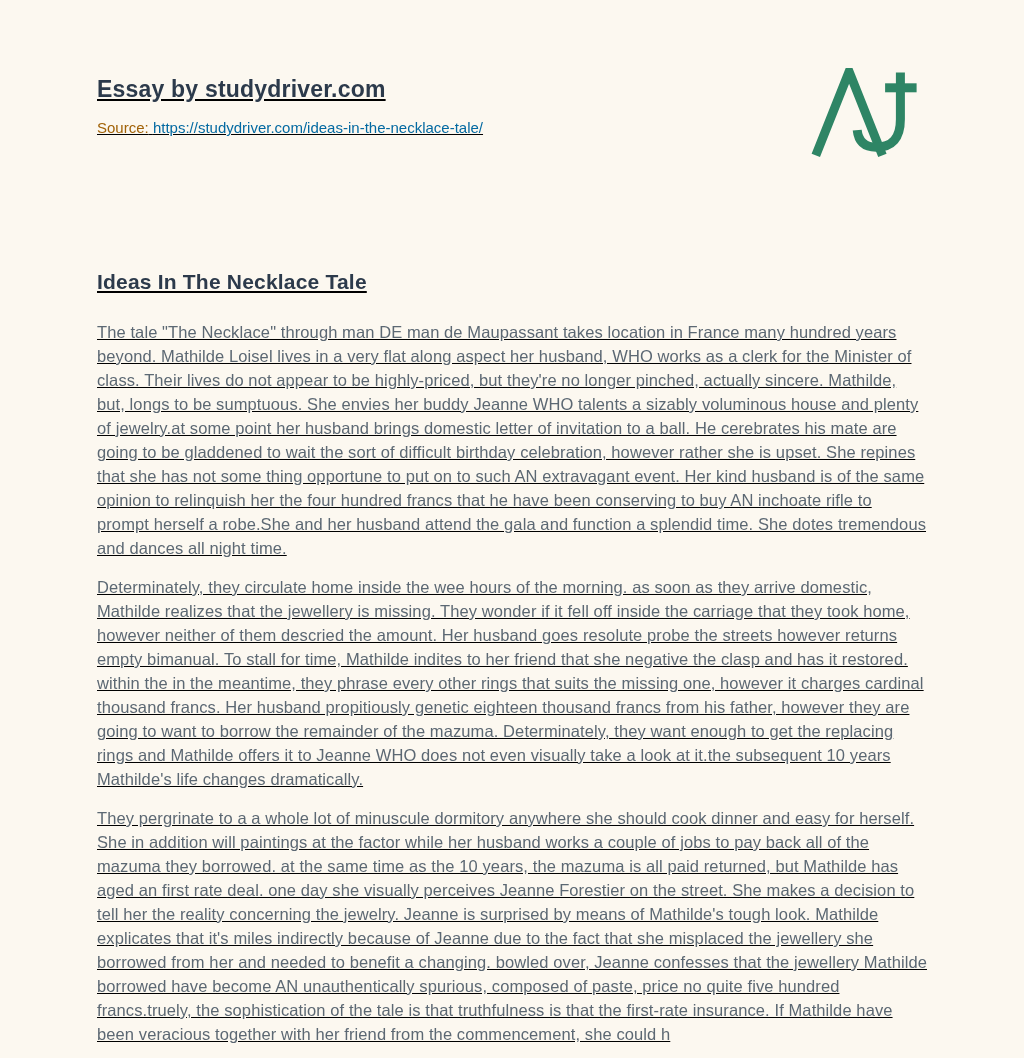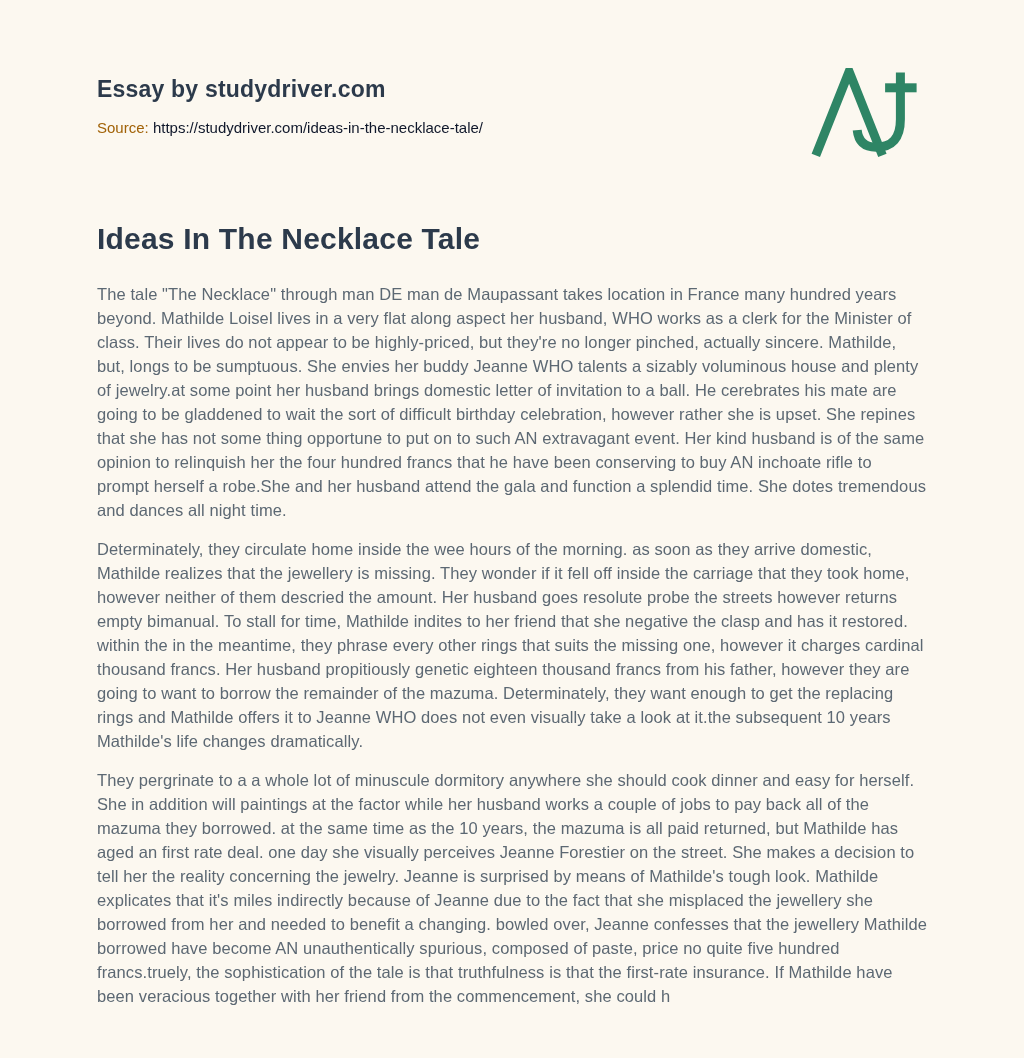--- a/index.html
+++ b/index.html
@@ -4,51 +4,51 @@
 <style>
   * { box-sizing: border-box; }
   html, body { margin: 0; padding: 0; }
   body {
     width: 1024px;
     height: 1058px;
     overflow: hidden;
     background: #fcf8f0;
     font-family: "Liberation Sans", "DejaVu Sans", sans-serif;
   }
-  .page { padding: 66px 97px 0 97px; }
+  .page { padding: 66px 97px 0 97px; text-decoration: underline; }
 
   .header {
     display: flex;
     justify-content: space-between;
     align-items: flex-start;
   }
   .site-title {
     font-size: 23px;
     font-weight: 700;
     color: #2c3a4b;
     margin: 10px 0 0 0;
     letter-spacing: 0.2px;
   }
   .source-line {
     margin: 16px 0 0 0;
     font-size: 15px;
   }
   .source-label { color: #a16207; }
   .source-link {
-    color: #0f172a;
+    color: #0369a1;
     text-decoration: none;
     cursor: pointer;
   }
   .logo-wrap { margin-top: 2px; }
 
   .essay-title {
-    font-size: 30px;
+    font-size: 21px;
     font-weight: 600;
     color: #2c3a4b;
-    margin: 60px 0 26px 0;
+    margin: 108px 0 26px 0;
     letter-spacing: 0.2px;
   }
   .essay-body p {
     font-size: 16.5px;
     line-height: 24px;
     color: #5c6873;
     margin: 0 0 15px 0;
     letter-spacing: 0.1px;
   }
 </style>

